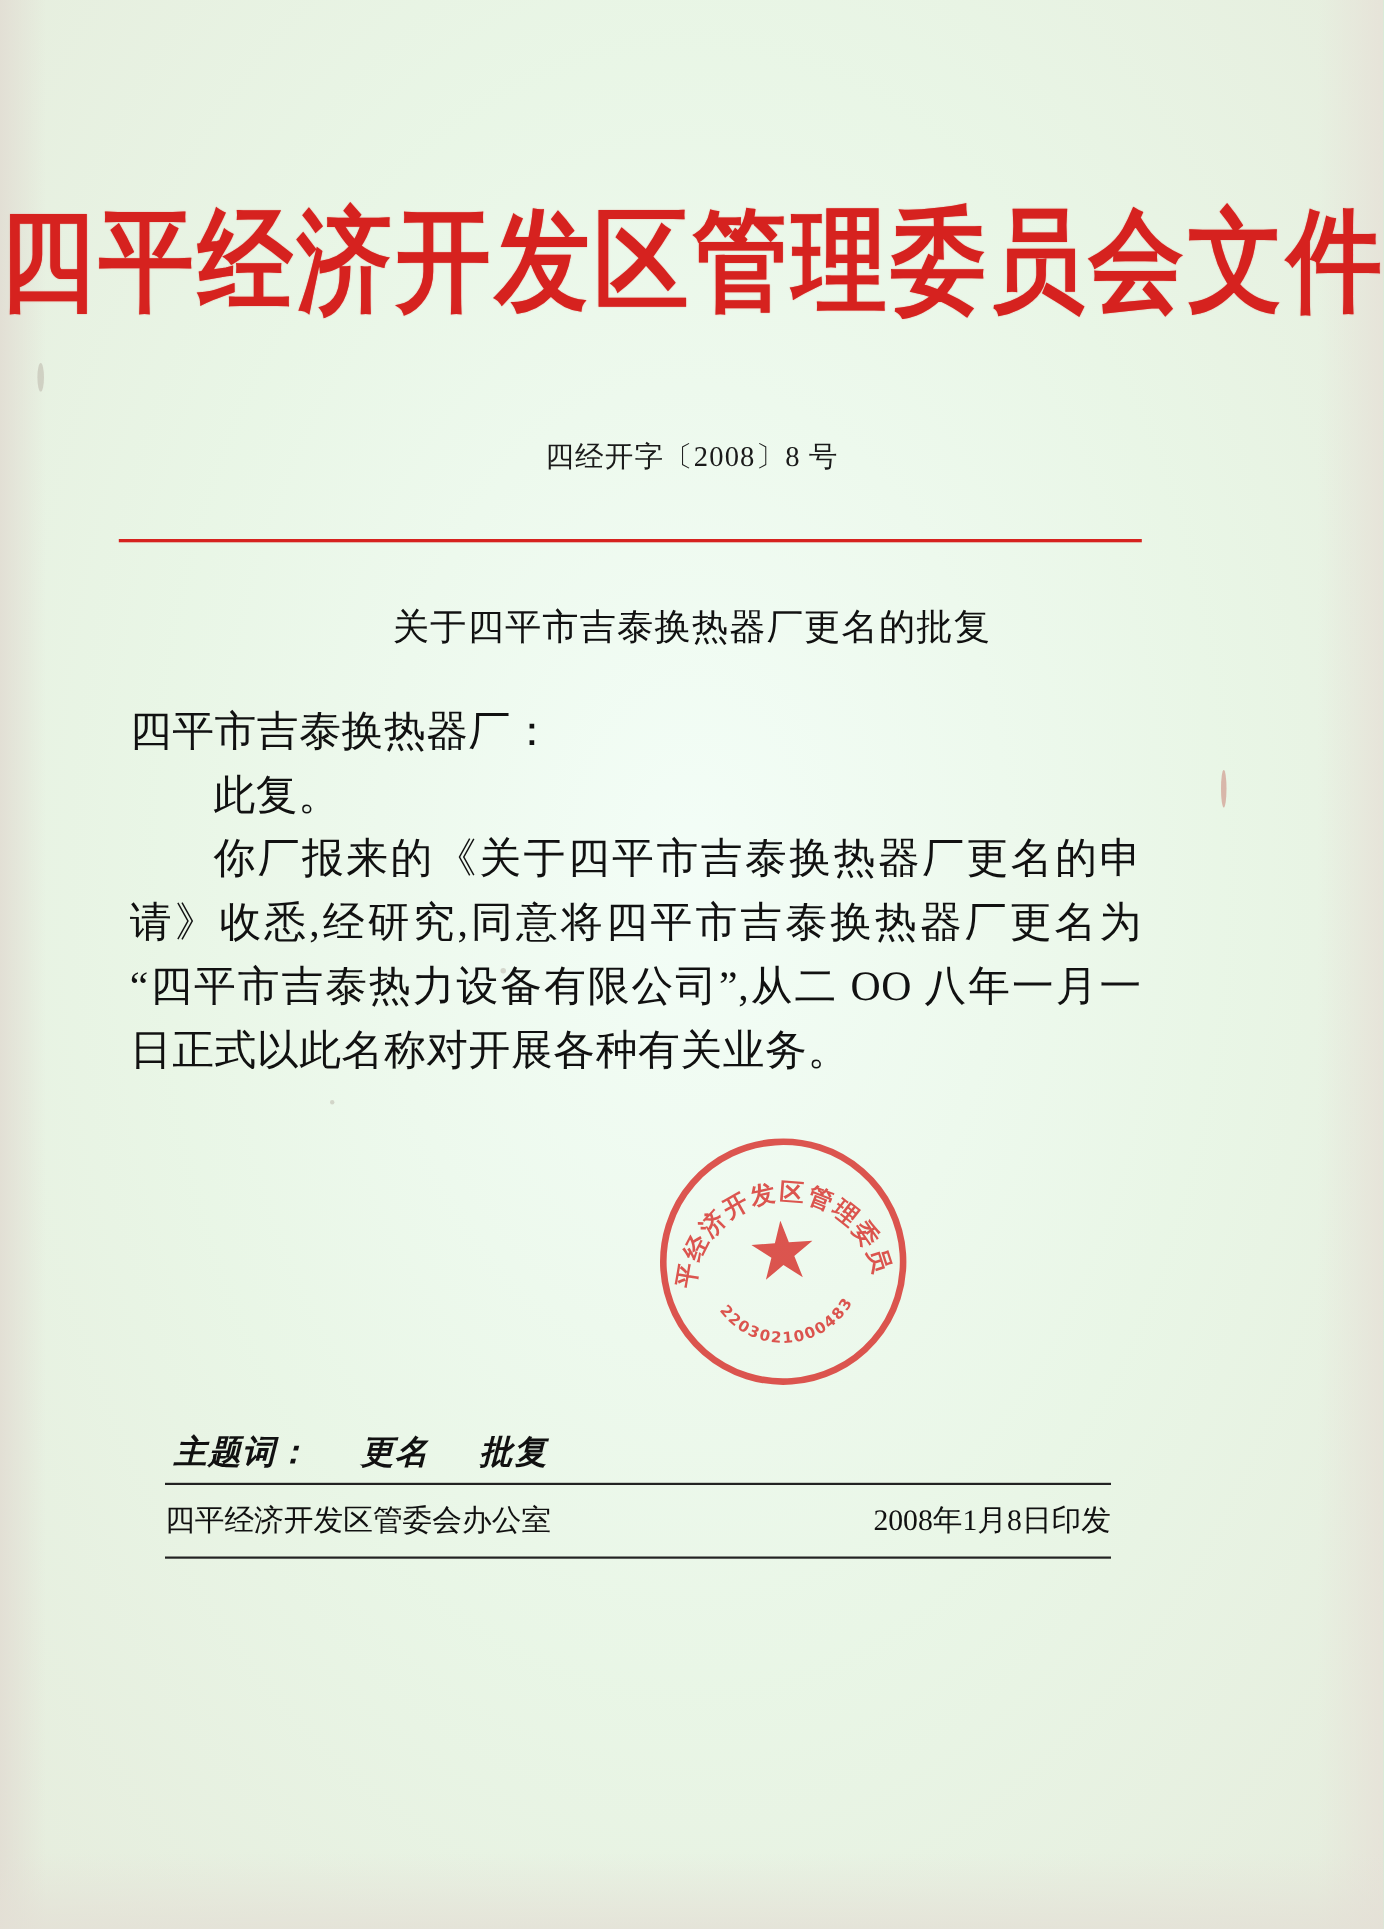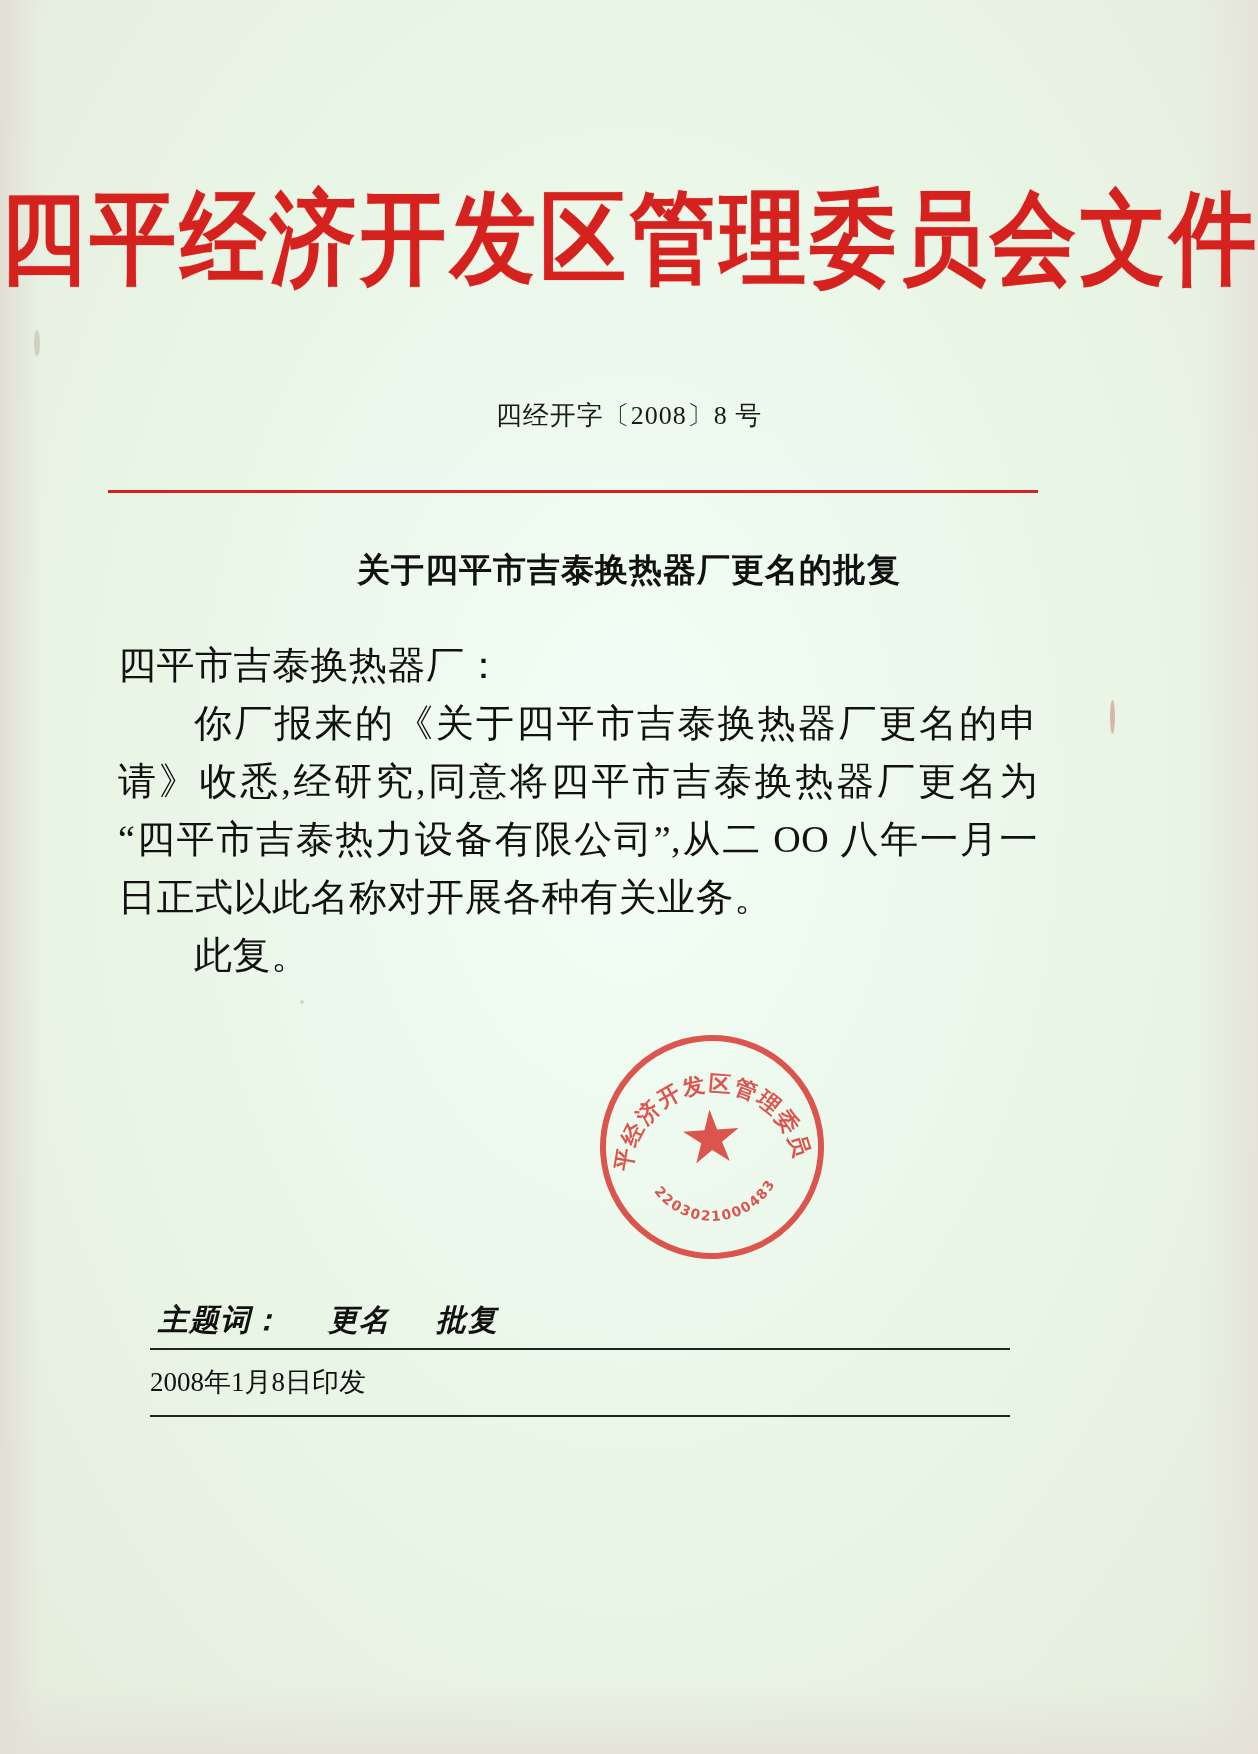--- a/index.html
+++ b/index.html
@@ -98,21 +98,21 @@
     background: #d6221f;
   }
 
   .title {
     position: absolute;
     top: 548px;
     left: 0;
     width: 100%;
     text-align: center;
     font-size: 33px;
-    font-weight: bold;
+    font-weight: normal;
     color: #111;
     letter-spacing: 1px;
     font-family: "DejaVu Sans", "Liberation Sans", sans-serif;
   }
 
   .body-block {
     position: absolute;
     top: 636px;
     left: 118px;
     width: 920px;
@@ -247,22 +247,22 @@
     <div class="masthead">四平经济开发区管理委员会文件</div>
 
     <div class="doc-number">四经开字〔2008〕8 号</div>
 
     <div class="red-rule"></div>
 
     <div class="title">关于四平市吉泰换热器厂更名的批复</div>
 
     <div class="body-block">
       <p>四平市吉泰换热器厂：</p>
+      <p class="indent2">此复。</p>
       <p class="indent2">你厂报来的《关于四平市吉泰换热器厂更名的申请》收悉,经研究,同意将四平市吉泰换热器厂更名为“四平市吉泰热力设备有限公司”,从二 OO 八年一月一日正式以此名称对开展各种有关业务。</p>
-      <p class="indent2">此复。</p>
     </div>
 
     <div class="seal">
       <div class="seal-inner">
         <div class="seal-star"></div>
         <svg class="seal-arc-text" viewBox="0 0 200 200">
           <defs>
             <path id="arcTop" d="M 24,108 A 78,78 0 0 1 176,108" fill="none"></path>
             <path id="arcBottom" d="M 34,118 A 68,68 0 0 0 166,118" fill="none"></path>
           </defs>
@@ -276,20 +276,21 @@
       </div>
     </div>
 
 
     <div class="keywords">
       <span>主题词：</span><span class="kw">更名</span><span class="kw">批复</span>
     </div>
     <div class="kw-rule"></div>
 
     <div class="footer-row">
+      <span>四平经济开发区管委会办公室</span>
       <span>2008年1月8日印发</span>
     </div>
 
     <div class="footer-rule2"></div>
 
 
   </div>
 </div>
 
 </body></html>

